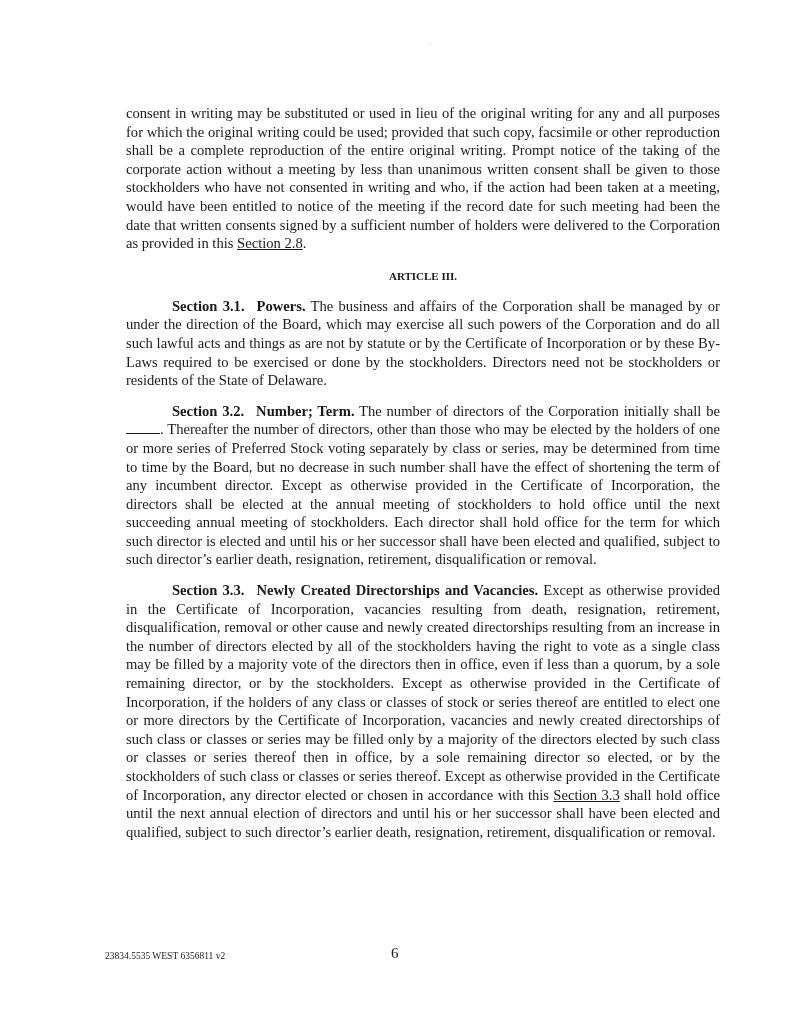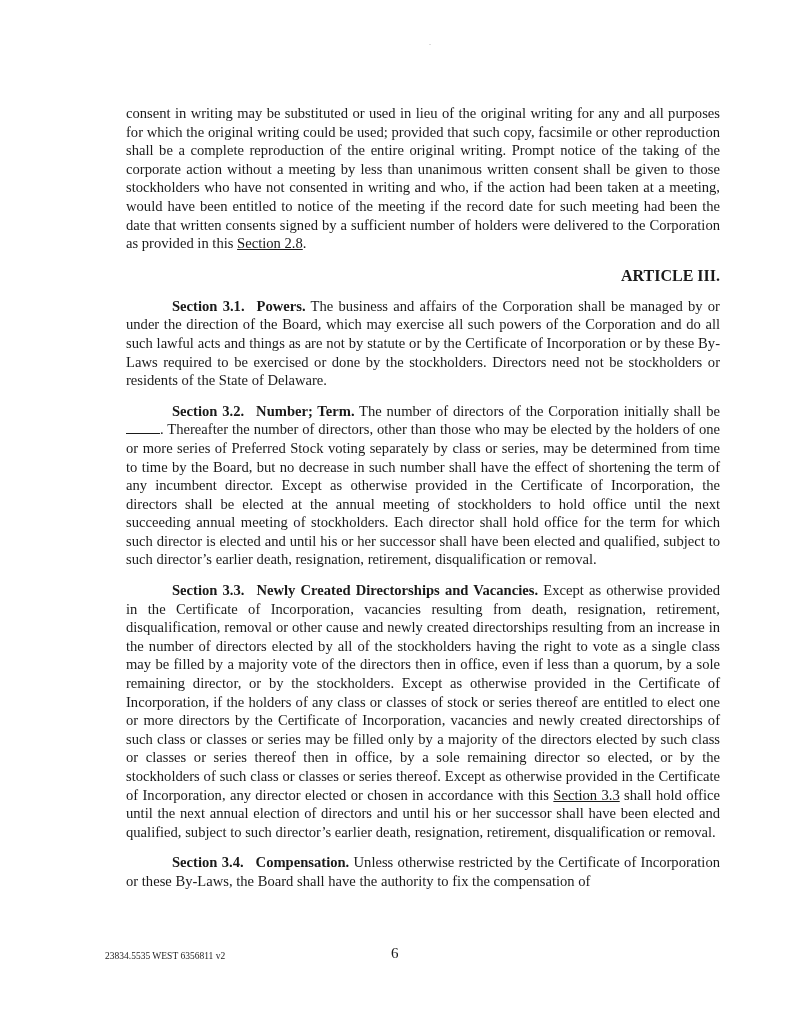--- a/index.html
+++ b/index.html
@@ -1,21 +1,21 @@
 <!DOCTYPE html>
 <html><head>
 <meta charset="utf-8">
 <style>
   html, body { margin: 0; padding: 0; background: #ffffff; }
   body { width: 795px; height: 1030px; position: relative; overflow: hidden;
          font-family: "Liberation Serif", "DejaVu Serif", serif; color: #1a1a1a; }
   .page { position: absolute; left: 97px; top: 104px; width: 594px; margin-left: 29px; }
   .para { font-size: 14.6px; line-height: 18.6px; text-align: justify; margin: 0; }
   .para.first { }
-  .heading { text-align: right; font-weight: bold; font-size: 16px; line-height: 18px; margin: 14px 0 12px 0; }
+  .heading { text-align: center; font-weight: bold; font-size: 11px; line-height: 18px; margin: 14px 0 12px 0; }
   .section { margin-top: 12px; }
   .indent { display: inline-block; width: 46px; }
   .sec-num { font-weight: bold; }
   .sec-title { font-weight: bold; }
   .gap { display: inline-block; width: 12px; }
   .u { text-decoration: underline; }
   .blank { display: inline-block; width: 34px; border-bottom: 1px solid #1a1a1a; height: 12px; vertical-align: baseline; }
   .footer-id { position: absolute; left: 105px; top: 951px; font-size: 9.5px; font-family: "Liberation Serif", serif; }
   .page-num { position: absolute; left: 391px; top: 945px; font-size: 15px; }
   .speck { position: absolute; left: 429px; top: 44px; width: 2px; height: 1px; background: #ddd; }
@@ -32,18 +32,17 @@
   <div class="heading">
     <div>ARTICLE III.</div>
   </div>
 
   <p class="para"><span class="indent"></span><span class="sec-num">Section 3.1.</span><span class="gap"></span><span class="sec-title">Powers.</span> <span>The business and affairs of the Corporation shall be managed by or under the direction of the Board, which may exercise all such powers of the Corporation and do all such lawful acts and things as are not by statute or by the Certificate of Incorporation or by these By-Laws required to be exercised or done by the stockholders. Directors need not be stockholders or residents of the State of Delaware.</span></p>
 
   <p class="para section"><span class="indent"></span><span class="sec-num">Section 3.2.</span><span class="gap"></span><span class="sec-title">Number; Term.</span> <span>The number of directors of the Corporation initially shall be </span><span class="blank"></span><span>.  Thereafter the number of directors, other than those who may be elected by the holders of one or more series of Preferred Stock voting separately by class or series, may be determined from time to time by the Board, but no decrease in such number shall have the effect of shortening the term of any incumbent director.  Except as otherwise provided in the Certificate of Incorporation, the directors shall be elected at the annual meeting of stockholders to hold office until the next succeeding annual meeting of stockholders.  Each director shall hold office for the term for which such director is elected and until his or her successor shall have been elected and qualified, subject to such director’s earlier death, resignation, retirement, disqualification or removal.</span></p>
 
   <p class="para section"><span class="indent"></span><span class="sec-num">Section 3.3.</span><span class="gap"></span><span class="sec-title">Newly Created Directorships and Vacancies.</span> <span>Except as otherwise provided in the Certificate of Incorporation, vacancies resulting from death, resignation, retirement, disqualification, removal or other cause and newly created directorships resulting from an increase in the number of directors elected by all of the stockholders having the right to vote as a single class may be filled by a majority vote of the directors then in office, even if less than a quorum, by a sole remaining director, or by the stockholders.  Except as otherwise provided in the Certificate of Incorporation, if the holders of any class or classes of stock or series thereof are entitled to elect one or more directors by the Certificate of Incorporation, vacancies and newly created directorships of such class or classes or series may be filled only by a majority of the directors elected by such class or classes or series thereof then in office, by a sole remaining director so elected, or by the stockholders of such class or classes or series thereof.  Except as otherwise provided in the Certificate of Incorporation, any director elected or chosen in accordance with this </span><span class="u">Section 3.3</span><span> shall hold office until the next annual election of directors and until his or her successor shall have been elected and qualified, subject to such director’s earlier death, resignation, retirement, disqualification or removal.</span></p>
 
-  <p class="para section"><span class="indent"></span><span class="sec-num">Section 3.4.</span><span class="gap"></span><span class="sec-title">Compensation.</span> <span>Unless otherwise restricted by the Certificate of Incorporation or these By-Laws, the Board shall have the authority to fix the compensation of</span></p>
 
 </div>
 
 <div class="footer-id">23834.5535 WEST 6356811 v2</div>
 <div class="page-num">6</div>
 
 </body></html>

